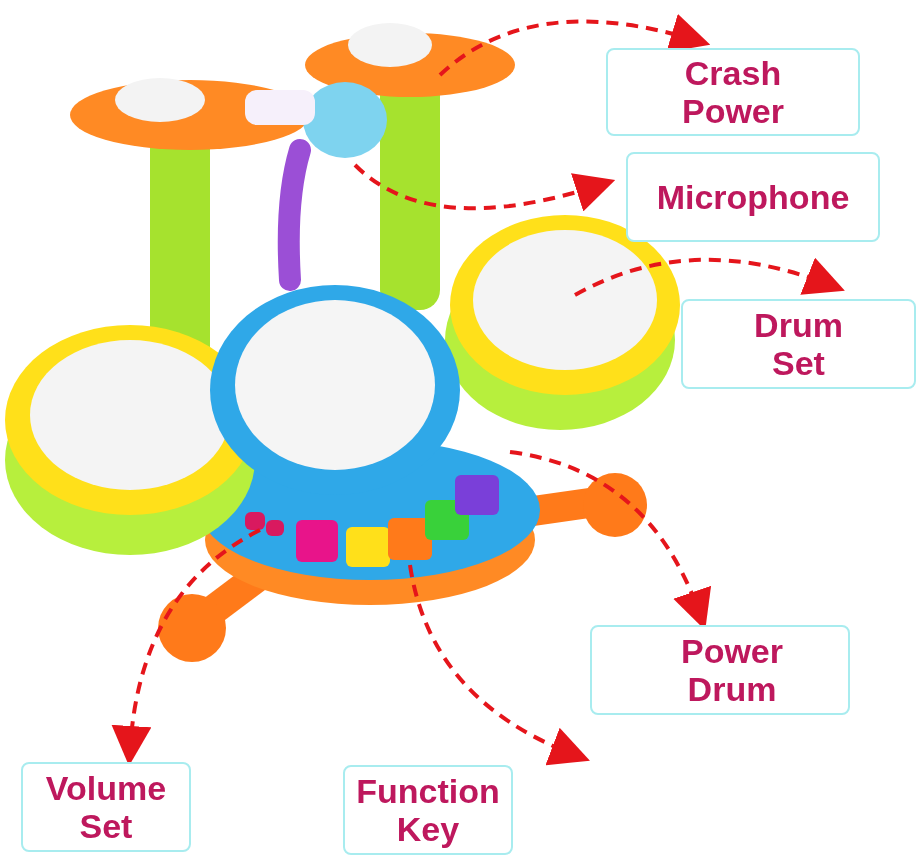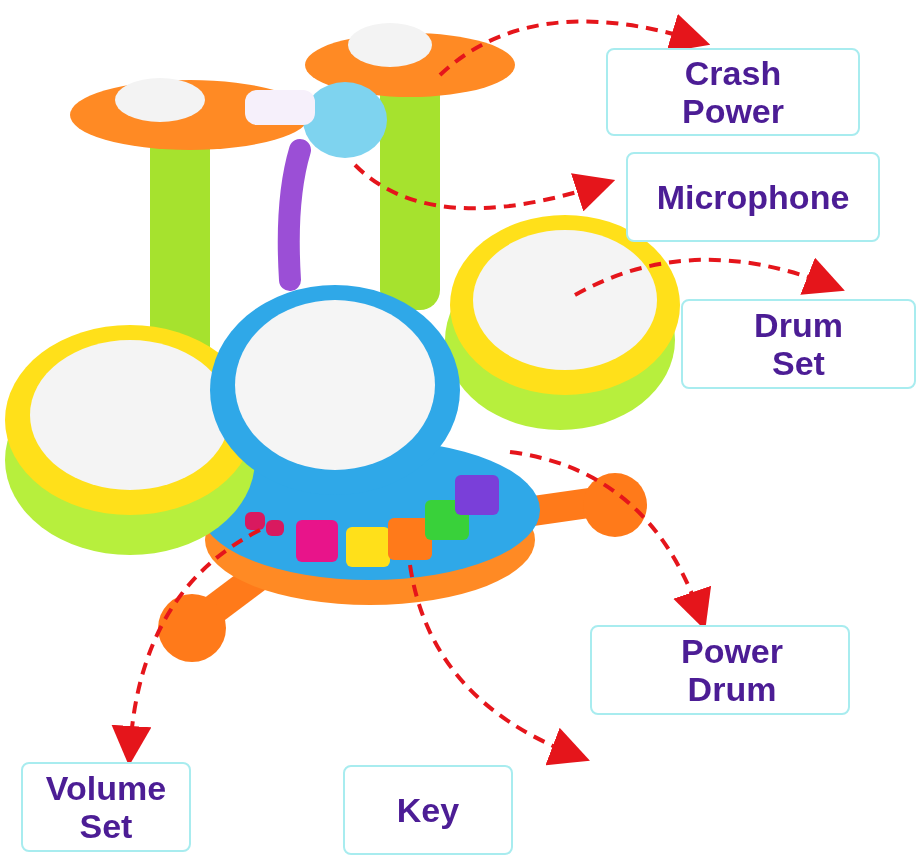--- a/index.html
+++ b/index.html
@@ -1,17 +1,17 @@
 <!DOCTYPE html>
 <html><head>
 <meta charset="utf-8">
 <style>
   html, body { margin:0; padding:0; background:#ffffff; }
   .stage { position:relative; width:920px; height:857px; overflow:hidden; background:#fff; font-family:"Liberation Sans", sans-serif; }
-  .label-box { position:absolute; border:2px solid #a8ecef; border-radius:8px; background:#fff; display:flex; flex-direction:column; align-items:center; justify-content:center; color:#4c1d95; font-weight:bold; font-size:34px; line-height:38px; text-align:center; }
+  .label-box { position:absolute; border:2px solid #a8ecef; border-radius:8px; background:#fff; display:flex; flex-direction:column; align-items:center; justify-content:center; color:#be185d; font-weight:bold; font-size:34px; line-height:38px; text-align:center; }
   .label-box span { display:block; }
   svg.art { position:absolute; left:0; top:0; }
 </style>
 </head>
 <body>
 
 <div class="stage">
 
   <svg class="art" width="920" height="857" viewBox="0 0 920 857">
     <defs>
@@ -102,15 +102,16 @@
     <span>Power</span>
     <span>Drum</span>
   </div>
 
   <div class="label-box" style="left:21px;top:762px;width:166px;height:86px;">
     <span>Volume</span>
     <span>Set</span>
   </div>
 
   <div class="label-box" style="left:343px;top:765px;width:166px;height:86px;">
+    <span>Function</span>
     <span>Key</span>
   </div>
 </div>
 
 </body></html>

